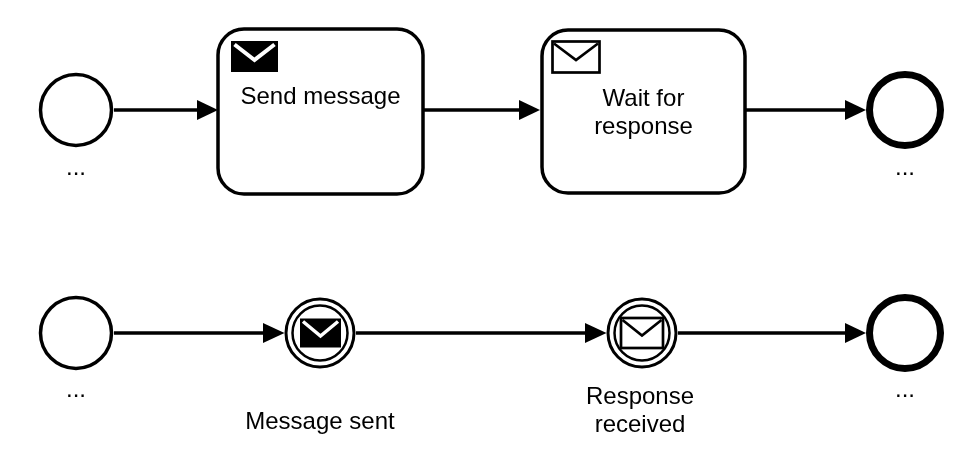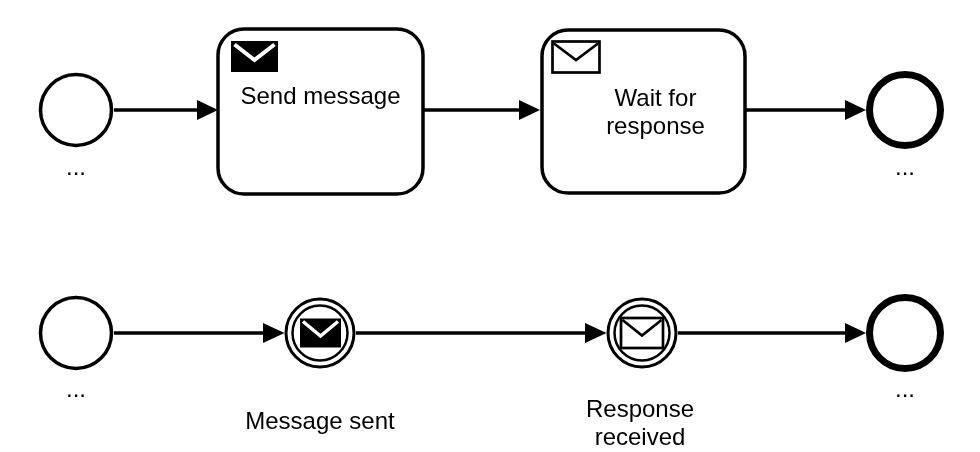--- a/index.html
+++ b/index.html
@@ -22,25 +22,25 @@
   }
   .task-label {
     display: flex;
     align-items: center;
     justify-content: center;
   }
   .wrap-150 { display: inline-block; max-width: 150px; }
   .wrap-140 { display: inline-block; max-width: 140px; }
 
   .lbl-task-send  { left: 218px; top: 29px;  width: 205px; height: 133px; text-align: center; }
-  .lbl-task-wait  { left: 554px; top: 30px;  width: 203px; height: 163px; }
+  .lbl-task-wait  { left: 542px; top: 30px;  width: 203px; height: 163px; }
   .lbl-ellipsis-top-start    { left: 46px;  top: 153px; width: 60px; }
   .lbl-ellipsis-top-end      { left: 875px; top: 153px; width: 60px; }
   .lbl-throw      { left: 218px; top: 407px; width: 204px; }
-  .lbl-catch      { left: 540px; top: 382px; width: 200px; margin-top: 13px; }
+  .lbl-catch      { left: 540px; top: 382px; width: 200px; }
   .lbl-ellipsis-bottom-start { left: 46px;  top: 375px; width: 60px; }
   .lbl-ellipsis-bottom-end   { left: 875px; top: 375px; width: 60px; }
 </style>
 </head>
 <body>
 
 <div class="canvas">
 
   <svg class="shapes" width="980" height="452" viewBox="0 0 980 452">
 

